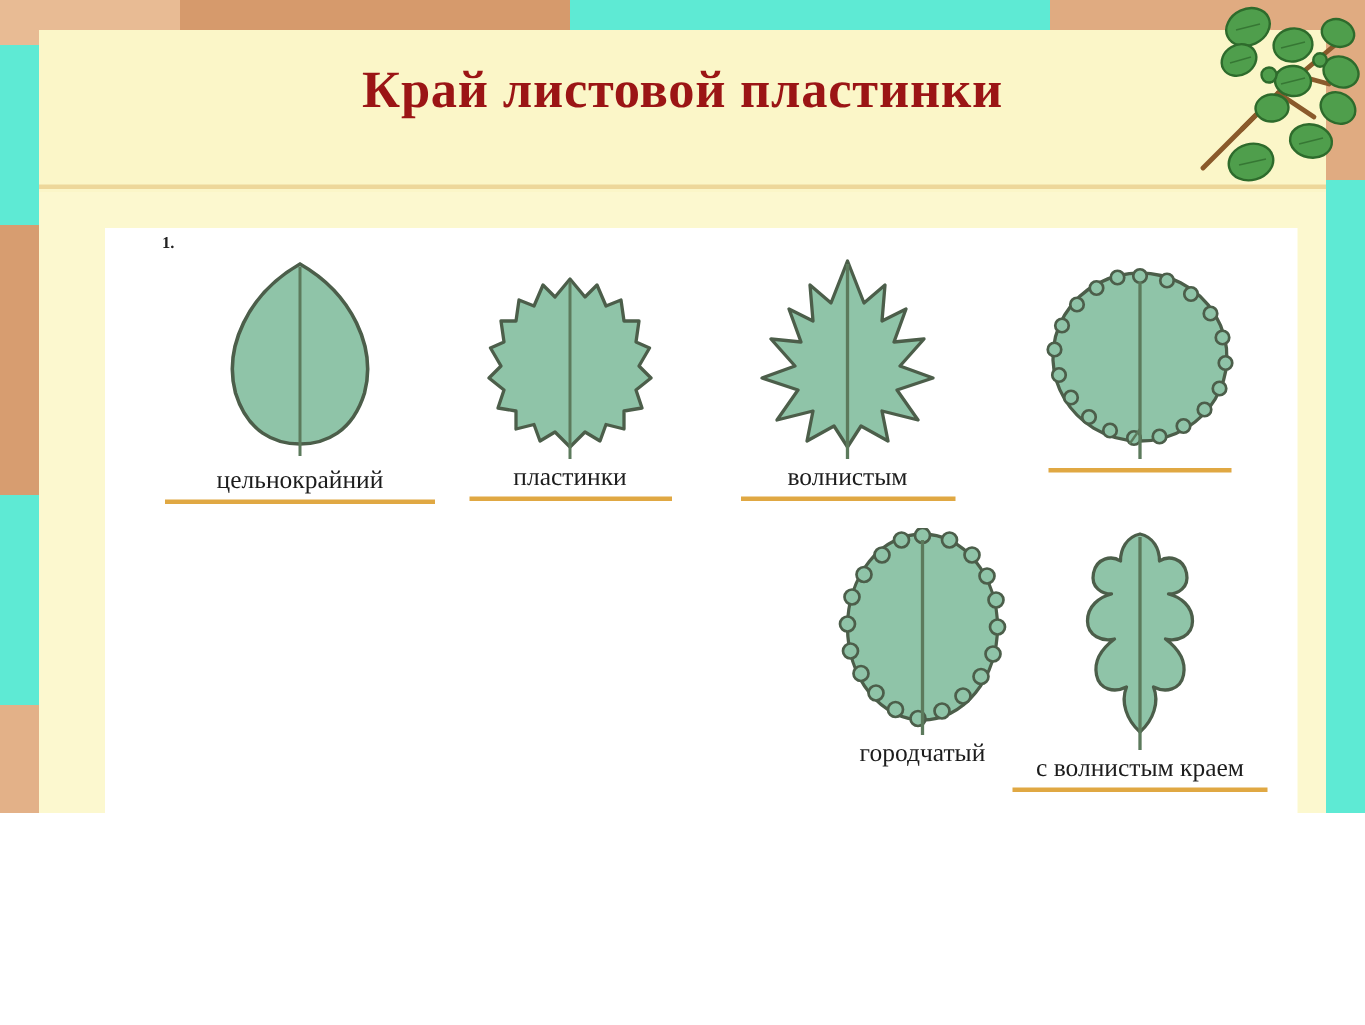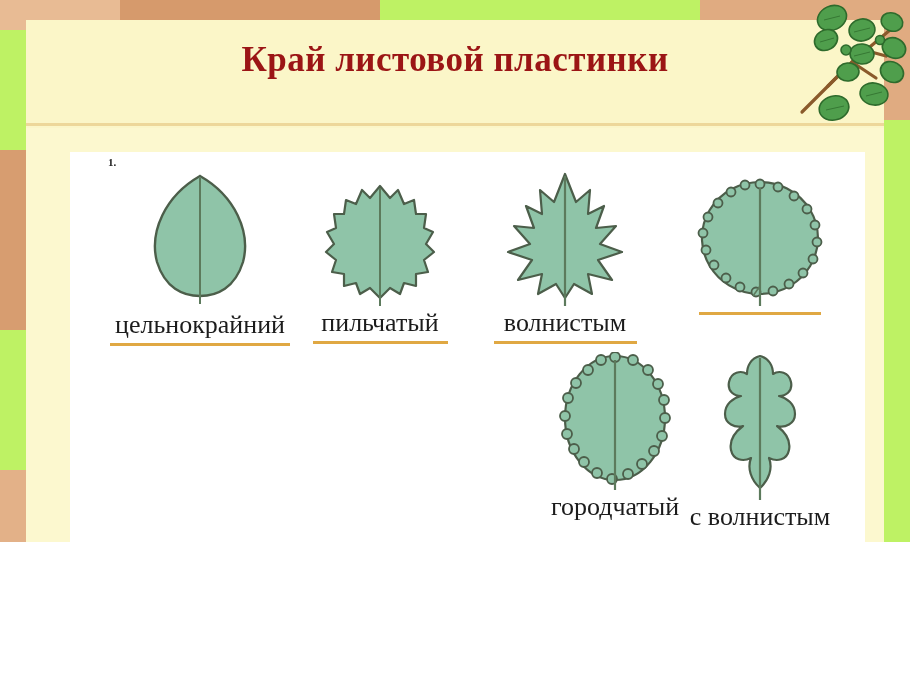--- a/index.html
+++ b/index.html
@@ -4,21 +4,21 @@
 <style>
   html, body {
     margin: 0; padding: 0;
     width: 910px; height: 683px;
     overflow: hidden;
     font-family: "Liberation Serif", serif;
   }
   #stage {
     position: relative;
     width: 910px; height: 542px;
-    background: #bef264;
+    background: #5eead4;
     overflow: hidden;
     text-decoration: underline;
   }
   
   .bg-blotch { position: absolute; pointer-events: none; }
   .b1 { left: 0;   top: 0;    width: 200px; height: 30px;  background: #e8bb94; }
   .b2 { left: 120px; top: 0;  width: 260px; height: 22px;  background: #d69a6c; }
   .b3 { left: 0;   top: 150px; width: 78px; height: 180px; background: #d79d70; }
   .b4 { left: 0;   top: 470px; width: 90px; height: 120px; background: #e3b188; }
   .b5 { left: 700px; top: 0;   width: 210px; height: 120px; background: #e0ab81; }
@@ -81,21 +81,21 @@
     color: #222;
   }
 
   .leaf-cell {
     position: absolute;
     text-align: center;
   }
   .leaf-art { display: block; margin: 0 auto; }
   .leaf-label {
     font-family: "Liberation Serif", serif;
-    font-size: 26px;
+    font-size: 17px;
     color: #1c1c1c;
     white-space: nowrap;
     line-height: 1.12;
     text-align: center;
   }
   .leaf-label.wrap { white-space: normal; }
   .underline {
     height: 3px;
     background: #e0a843;
     margin: 4px auto 0 auto;
@@ -183,21 +183,21 @@
     </div>
 
     <div class="leaf-cell" style="left:215px; top:28px; width:190px;">
       <svg class="leaf-art" width="120" height="128" viewBox="0 0 120 128">
         <path d="M60 6 L70 18 L78 10 L84 24 L94 20 L96 34 L106 34 L104 48 L113 52 L106 64 L114 72
                  L104 80 L108 92 L96 94 L96 106 L84 103 L80 114 L70 108 L60 118
                  L50 108 L40 114 L36 103 L24 106 L24 94 L12 92 L16 80 L6 72 L14 64 L7 52
                  L16 48 L14 34 L24 34 L26 20 L36 24 L42 10 L50 18 Z" fill="#8fc4a8" stroke="#4c5e4a" stroke-width="2.2" stroke-linejoin="round"></path>
         <path d="M60 8 L60 126" stroke="#5c7a5c" stroke-width="2" fill="none"></path>
       </svg>
-      <div class="leaf-label">пильчатый</div>
+      <div class="leaf-label">пластинки</div>
       <div class="underline" style="width:135px;"></div>
     </div>
 
     <div class="leaf-cell" style="left:395px; top:16px; width:200px;">
       <svg class="leaf-art" width="130" height="140" viewBox="0 0 130 140">
         <path d="M65 6 L76 34 L90 22 L88 46 L104 38 L96 60 L116 58 L100 76 L122 84 L98 92
                  L112 112 L88 106 L92 126 L74 116 L65 130 L56 116 L38 126 L42 106 L18 112
                  L32 92 L8 84 L30 76 L14 58 L34 60 L26 38 L42 46 L40 22 L54 34 Z" fill="#8fc4a8" stroke="#4c5e4a" stroke-width="2.2" stroke-linejoin="round"></path>
         <path d="M65 8 L65 138" stroke="#5c7a5c" stroke-width="2.2" fill="none"></path>
       </svg>

